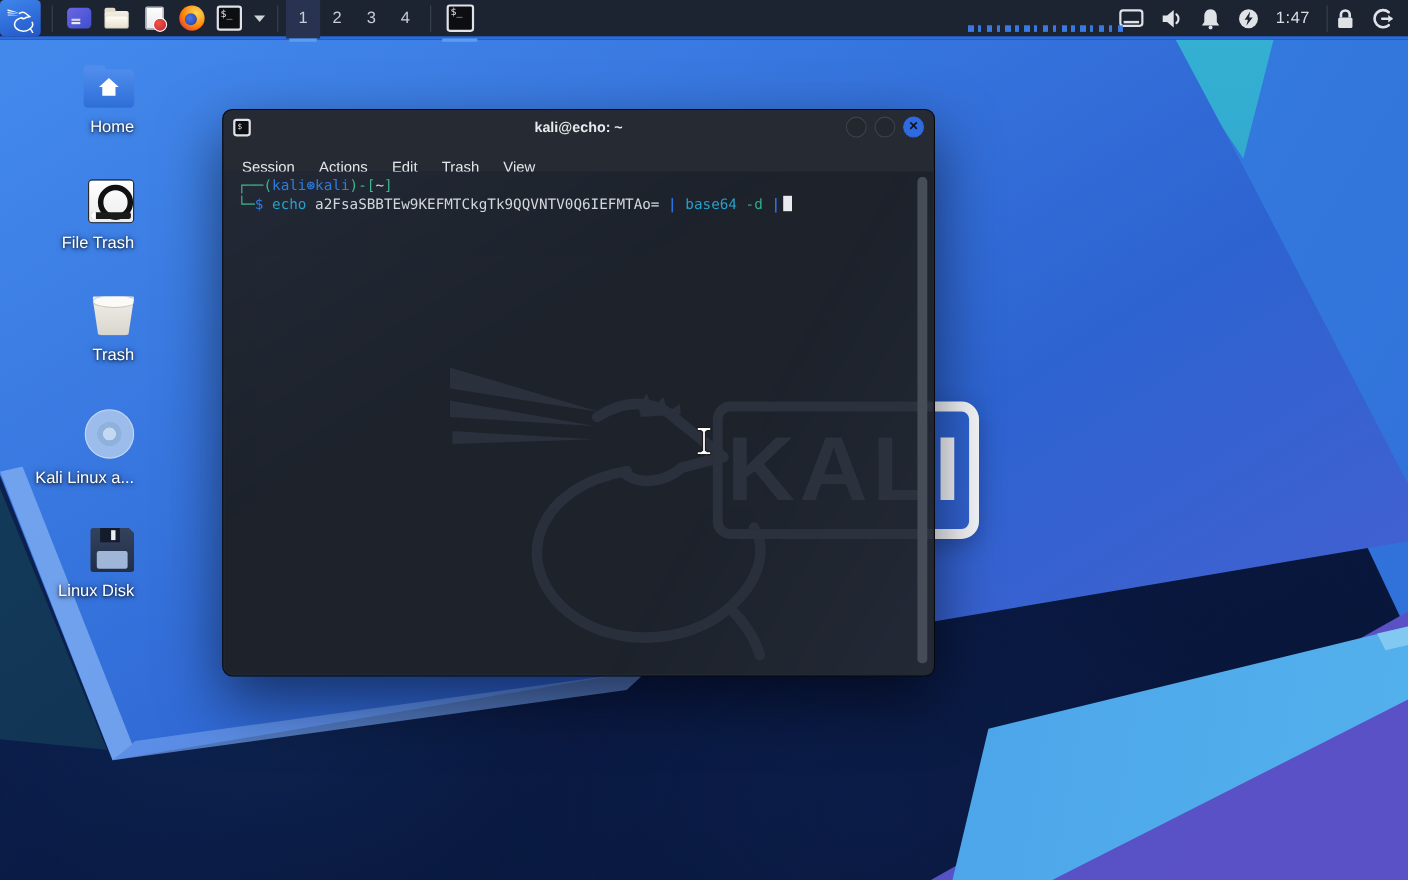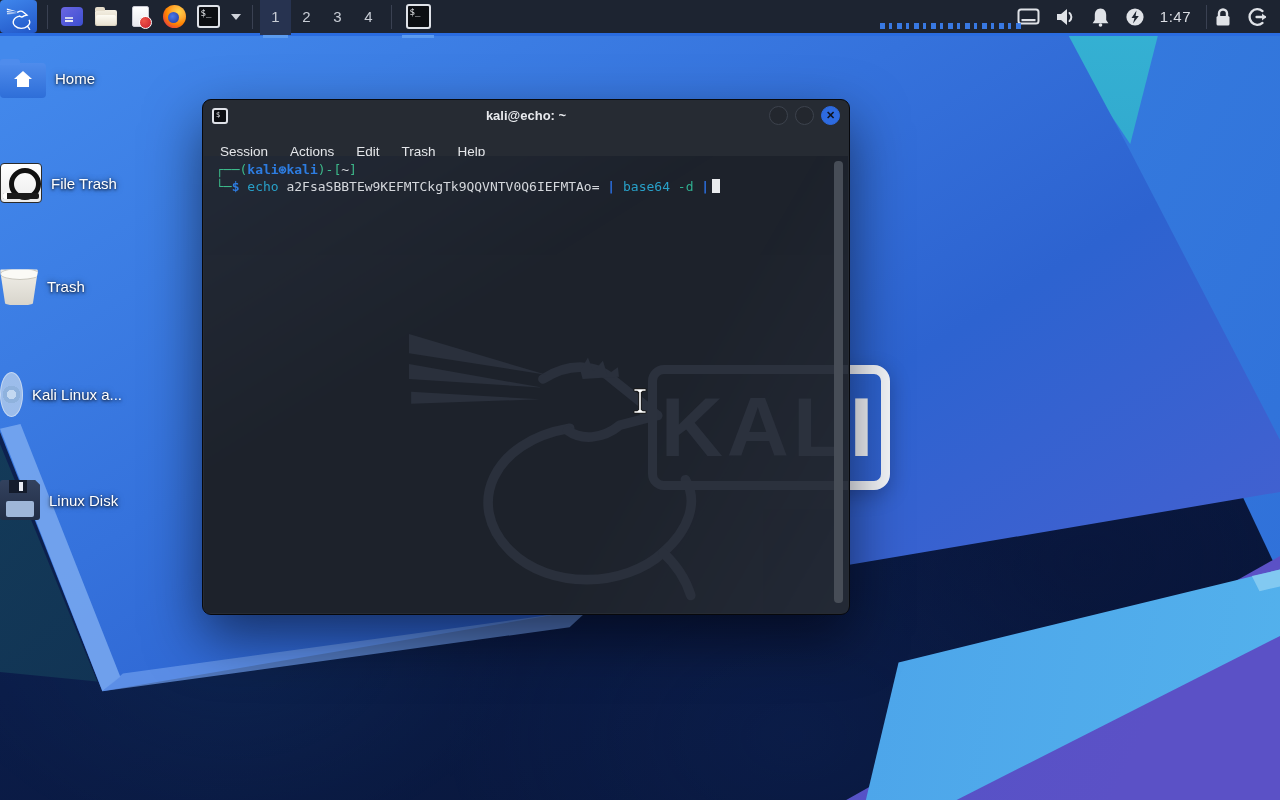--- a/index.html
+++ b/index.html
@@ -78,21 +78,21 @@
   .panel-spacer{flex:1;}
   .frag{position:absolute;right:258px;bottom:4px;width:142px;height:6px;opacity:.9;
     background:repeating-linear-gradient(90deg,#3b82f6 0 5px,transparent 5px 9px,#3b82f6 9px 12px,transparent 12px 17px);}
   .tray{display:flex;align-items:center;gap:15px;margin-right:8px;}
   .tray svg{display:block;}
   .clock{color:#dbdee4;font-size:15px;letter-spacing:.5px;text-align:center;}
   .panel-right{display:flex;align-items:center;gap:15px;margin-right:12px;}
 
   
   .desk-icons{position:absolute;left:0;top:36px;width:122px;z-index:5;}
-  .desk-item{position:absolute;left:0;width:122px;display:flex;flex-direction:row;align-items:center;gap:9px;}
+  .desk-item{position:absolute;left:0;width:122px;display:flex;flex-direction:column;align-items:flex-end;gap:9px;}
   .desk-label{color:#fff;font-size:15px;text-shadow:0 1px 3px rgba(0,0,0,.85),0 0 6px rgba(0,0,0,.5);white-space:nowrap;}
   .dk-home{width:46px;height:35px;border-radius:4px;background:linear-gradient(#4f8cec,#2e6ed8);position:relative;margin-top:5px;}
   .dk-home:before{content:"";position:absolute;left:0;top:-4px;width:20px;height:6px;border-radius:3px 3px 0 0;background:#4f8cec;}
   .dk-fs{width:42px;height:40px;border-radius:4px;background:linear-gradient(#ffffff,#ececec);position:relative;border:1px solid #2a2a2a;}
   .dk-fs:before{content:"";position:absolute;left:8px;top:4px;width:22px;height:22px;border-radius:50%;border:5px solid #111;}
   .dk-fs:after{content:"";position:absolute;left:2px;bottom:3px;right:2px;height:6px;background:#1a1a1a;border-radius:2px;
     box-shadow:inset 28px 0 0 -24px #fff,inset 34px 0 0 -30px #fff;}
   .dk-trash{width:38px;height:37px;background:linear-gradient(#f2f0ea,#d8d5cc);border-radius:4px 4px 10px 10px;
     clip-path:polygon(0 4%,100% 4%,86% 100%,14% 100%);position:relative;}
   .dk-trash:before{content:"";position:absolute;left:0;top:0;width:100%;height:10px;border-radius:50%;background:#fbfaf6;border:1px solid #c9c6bc;}
@@ -120,21 +120,21 @@
   .term-body{position:absolute;left:1px;right:1px;top:56px;bottom:1px;background:var(--term-bg);overflow:hidden;}
   .term-sheen{position:absolute;inset:0;opacity:.05;
     background:linear-gradient(148deg,#8fb4ff 0%,transparent 40%),linear-gradient(300deg,#a0b8ff 0%,transparent 35%);}
   .wm-dragon{position:absolute;left:205px;top:118px;width:300px;height:330px;opacity:.95;}
   .wm-kali{position:absolute;left:444px;top:209px;width:242px;height:125px;border:9px solid var(--watermark);
     border-radius:16px;display:flex;align-items:center;justify-content:center;}
   .wm-kali span{font-size:86px;font-weight:700;letter-spacing:4px;color:var(--watermark);transform:scaleY(.96);}
   .term-lines{position:absolute;left:12px;top:5px;right:20px;
     font-family:"DejaVu Sans Mono",monospace;font-size:13px;line-height:17px;white-space:pre;}
   .seg-green{color:var(--green);}
-  .seg-userhost{color:var(--userhost);font-weight:700;}
+  .seg-userhost{color:var(--userhost);font-weight:400;}
   .seg-command{color:var(--command);}
   .seg-option{color:var(--option);}
   .seg-pipe{color:var(--pipe);font-weight:700;}
   .seg-plain{color:var(--plain);}
   .t-cursor{display:inline-block;width:8px;height:14px;background:var(--cursor);vertical-align:-2px;margin-left:3px;}
   .scrollbar{position:absolute;right:5px;top:5px;width:9px;height:442px;border-radius:4px;background:#474d57;}
 
   .ibeam{position:absolute;left:631px;top:387px;z-index:60;}
 </style>
 </head>
@@ -194,21 +194,21 @@
       <div class="wbtn"></div>
       <div class="wbtn"></div>
       <div class="wbtn close">✕</div>
     </div>
   </div>
   <div class="menubar">
     <span class="menu-item">Session</span>
     <span class="menu-item">Actions</span>
     <span class="menu-item">Edit</span>
     <span class="menu-item">Trash</span>
-    <span class="menu-item">Help</span>
+    <span class="menu-item">View</span>
   </div>
   <div class="term-body">
     <div class="term-sheen"></div>
     <svg class="wm-dragon" viewBox="0 0 280 300">
       <g stroke="#2b313d" fill="none" stroke-width="9" stroke-linecap="round">
         <path d="M150,140 C78,152 52,212 94,254 C132,292 202,288 237,256 C262,234 270,208 258,188"></path>
         <path d="M237,256 C250,268 258,280 263,296"></path>
         <path d="M125,94 C150,78 176,80 192,96 L232,128"></path>
         <path d="M232,128 L197,137 C180,151 160,151 148,142"></path>
       </g>

